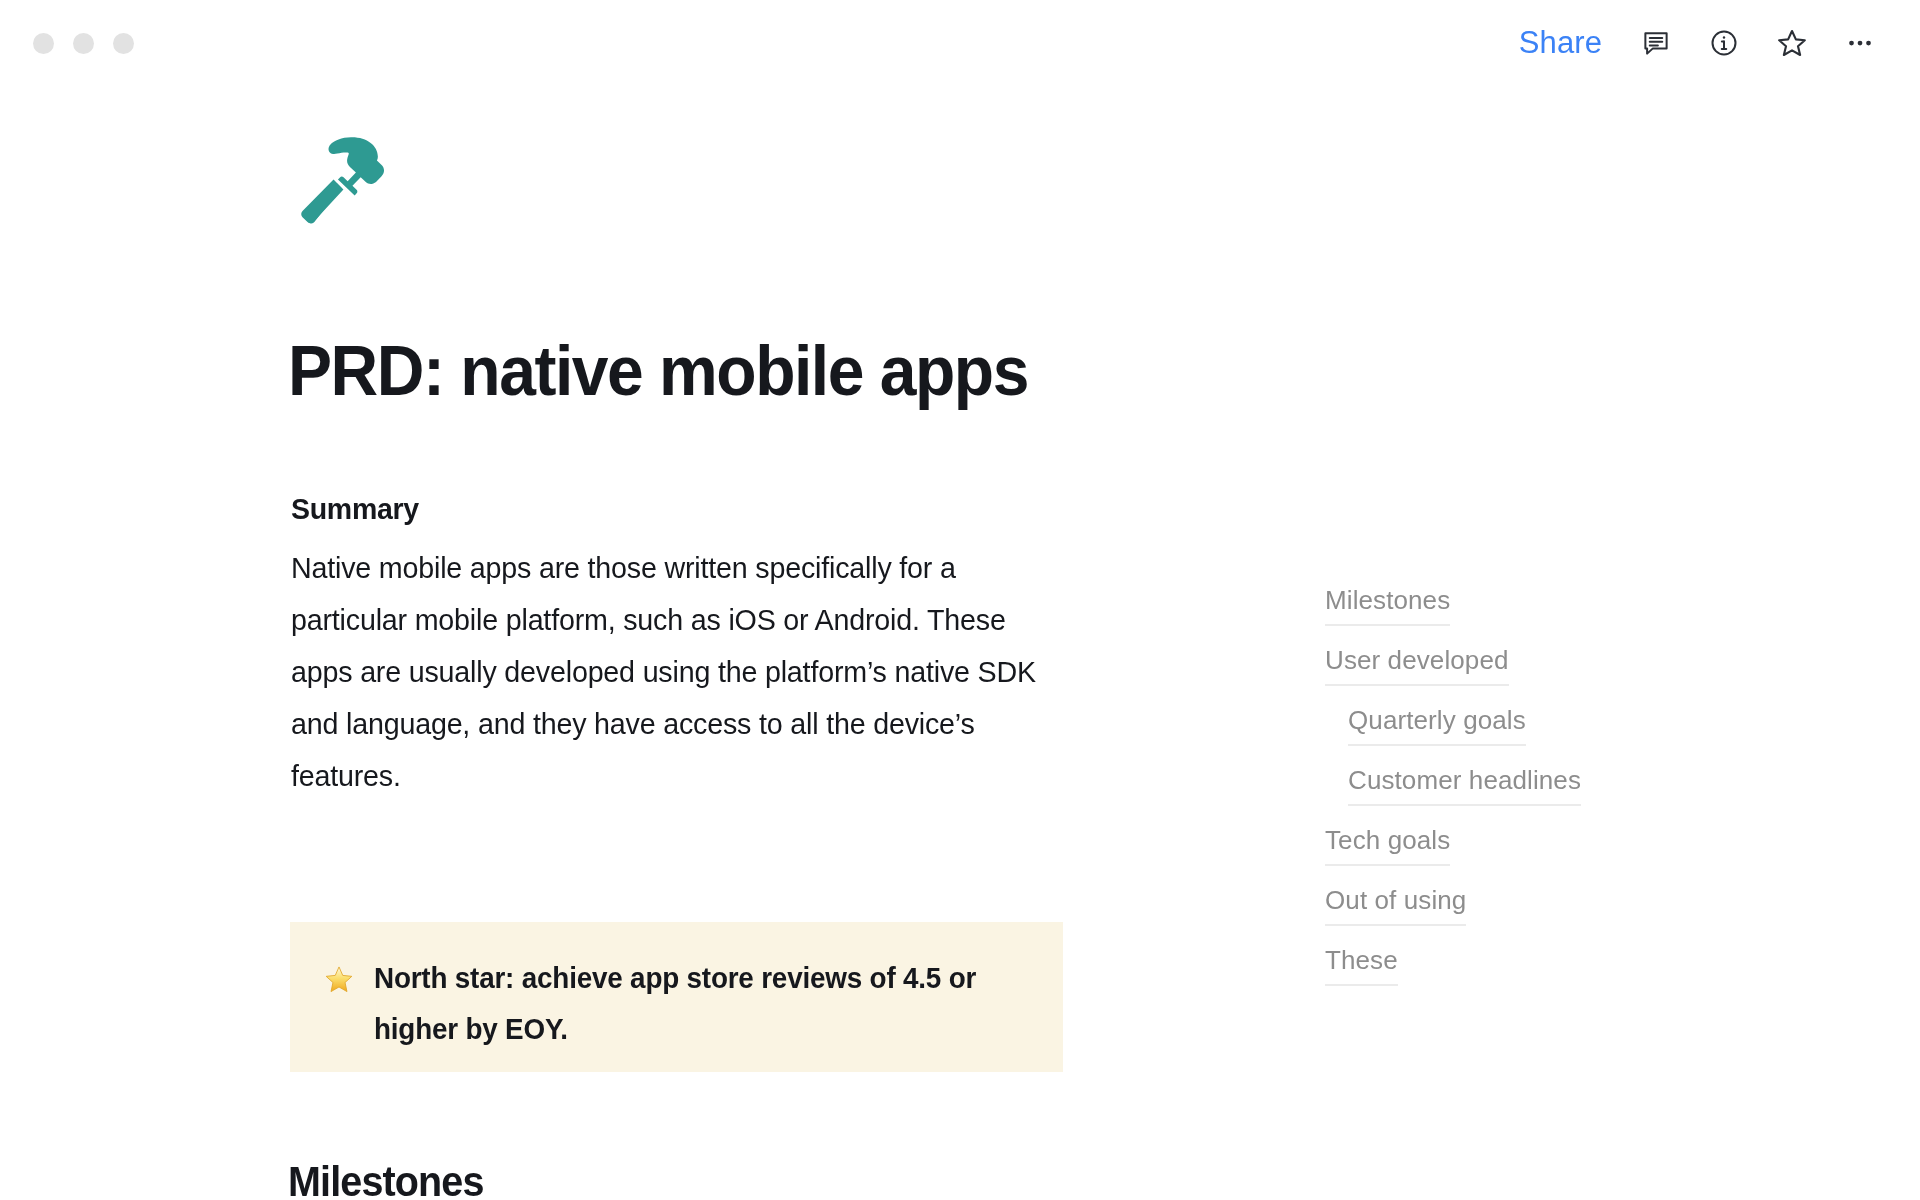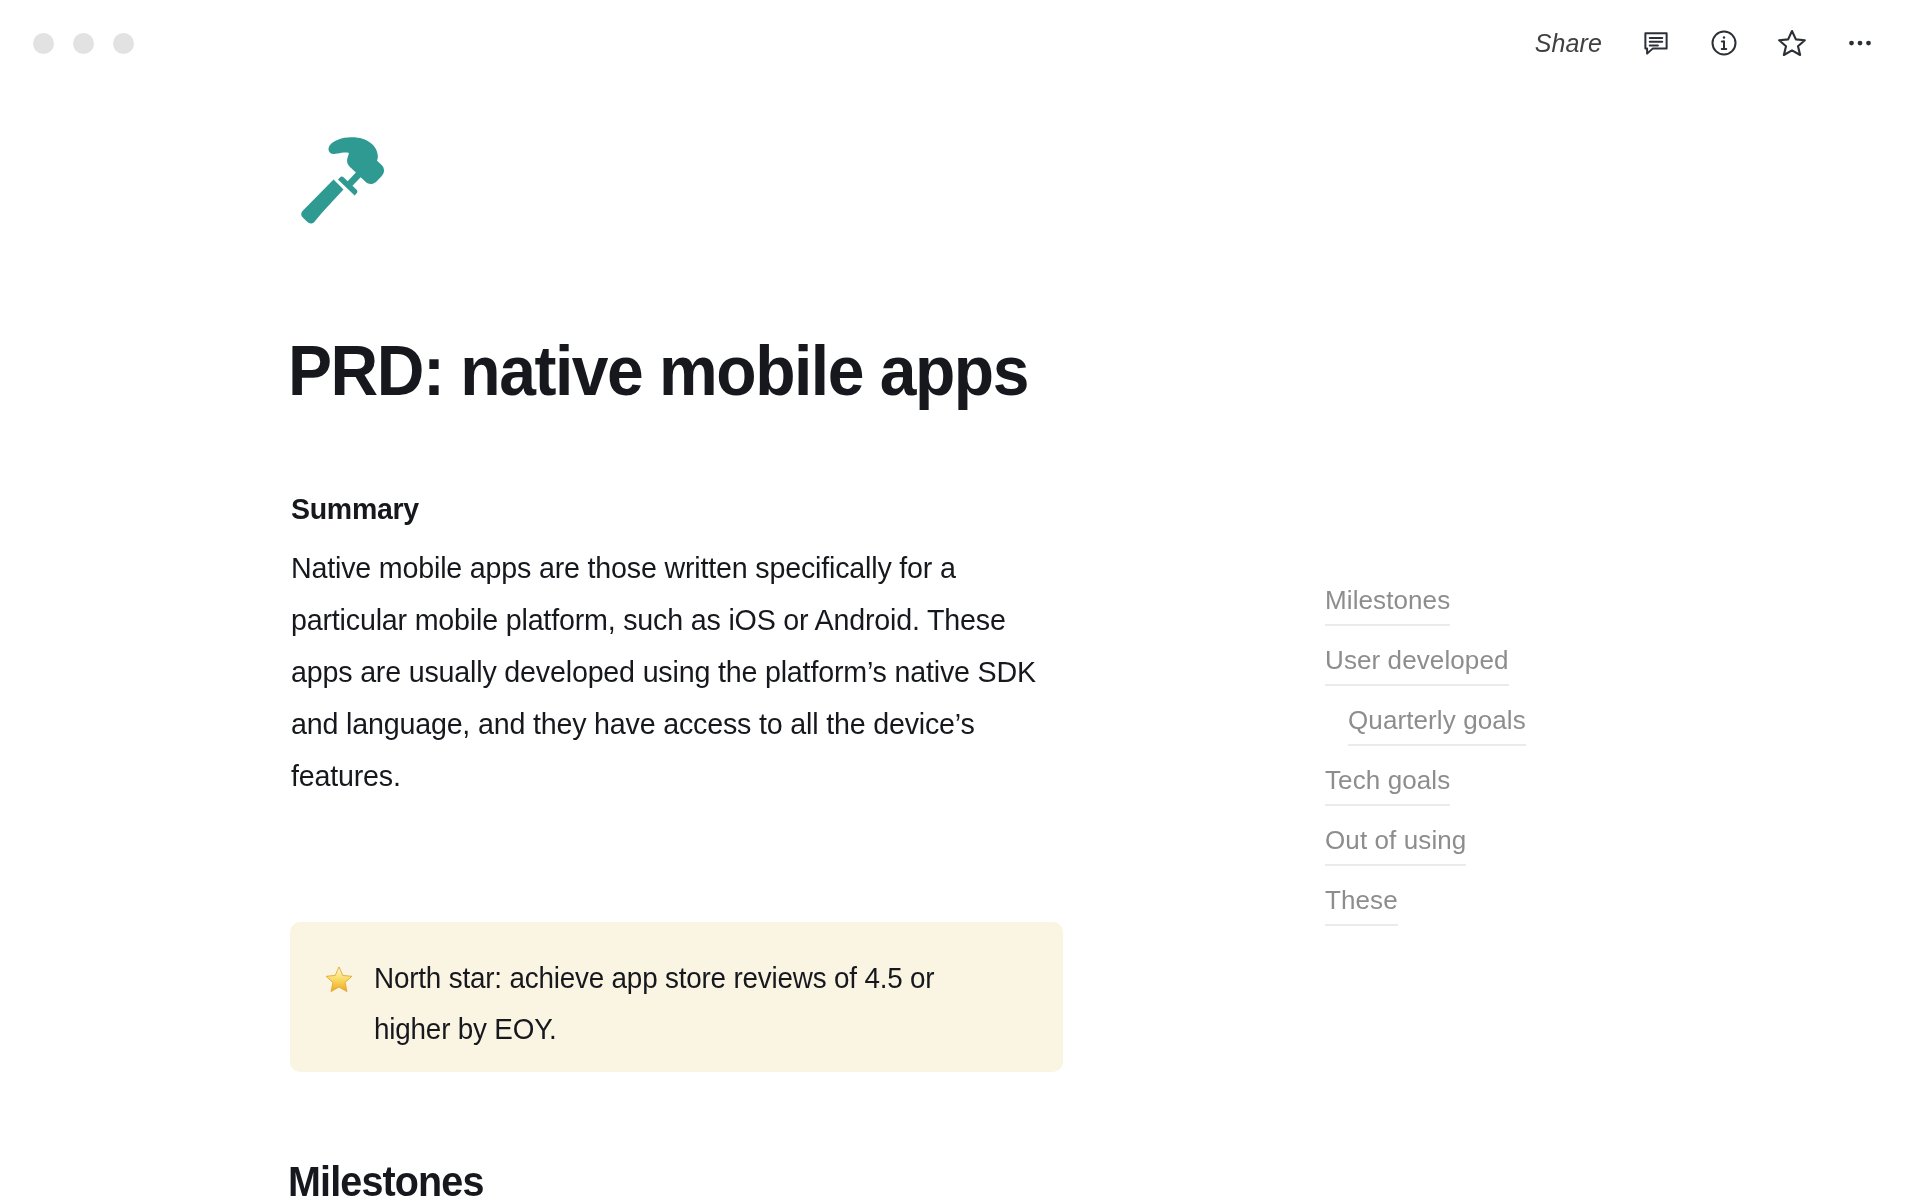--- a/index.html
+++ b/index.html
@@ -44,28 +44,27 @@
 
   .titlebar-right {
     margin-left: auto;
     display: flex;
     align-items: center;
     gap: 28px;
     margin-right: 40px;
   }
 
   .share-btn {
-    font-size: 25px;
+    font-size: 31px;
     font-weight: 400;
-    color: #404040;
+    color: #3b82f6;
     letter-spacing: 0.1px;
     padding: 4px 6px;
     cursor: pointer;
     white-space: nowrap;
-    font-style: italic;
   }
 
   .icon-btn {
     width: 40px;
     height: 40px;
     display: flex;
     align-items: center;
     justify-content: center;
     cursor: pointer;
     color: #2b2f36;
@@ -136,24 +135,25 @@
   }
 
   
   .callout {
     position: absolute;
     left: 290px;
     top: 836px;
     width: 773px;
     height: 150px;
     background: #faf4e3;
-    border-radius: 10px;
+    border-radius: 0;
     display: flex;
     align-items: flex-start;
     padding: 31px 30px 0 34px;
+    font-weight: bold;
   }
   .callout-emoji {
     font-size: 30px;
     line-height: 50px;
     width: 40px;
     flex: 0 0 40px;
   }
   .callout-emoji svg { display: block; margin-top: 12px; }
   .callout-text {
     font-size: 29px;
@@ -293,18 +293,19 @@
     </div>
     <div class="callout-text">North star: achieve app store reviews of 4.5 or higher by EOY.</div>
   </div>
 
   <div class="h-milestones">Milestones</div>
 
   <div class="toc">
     <a class="toc-item">Milestones</a>
     <a class="toc-item">User developed</a>
     <a class="toc-item indent">Quarterly goals</a>
+    <a class="toc-item indent">Customer headlines</a>
     <a class="toc-item">Tech goals</a>
     <a class="toc-item">Out of using</a>
     <a class="toc-item">These</a>
   </div>
 
 </div>
 
 </body></html>

